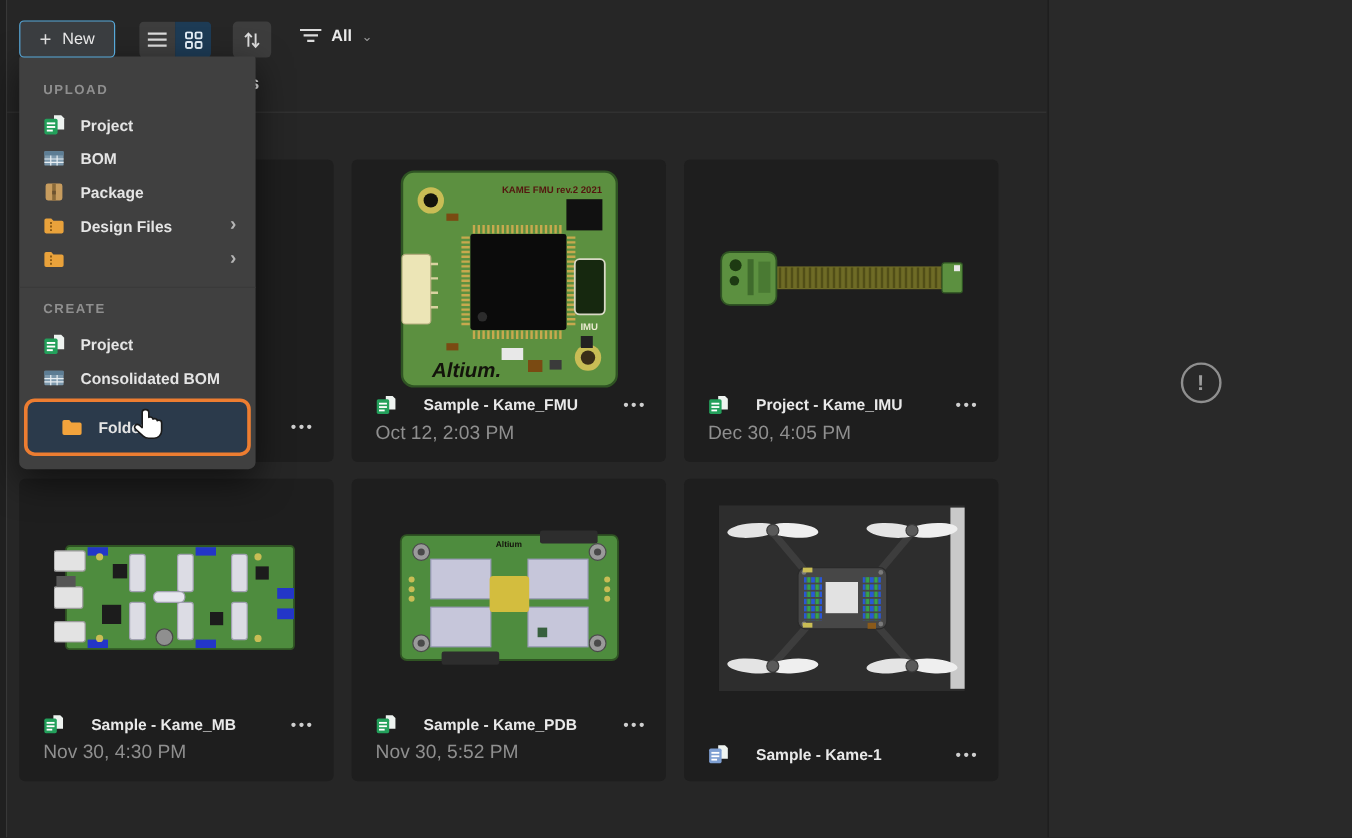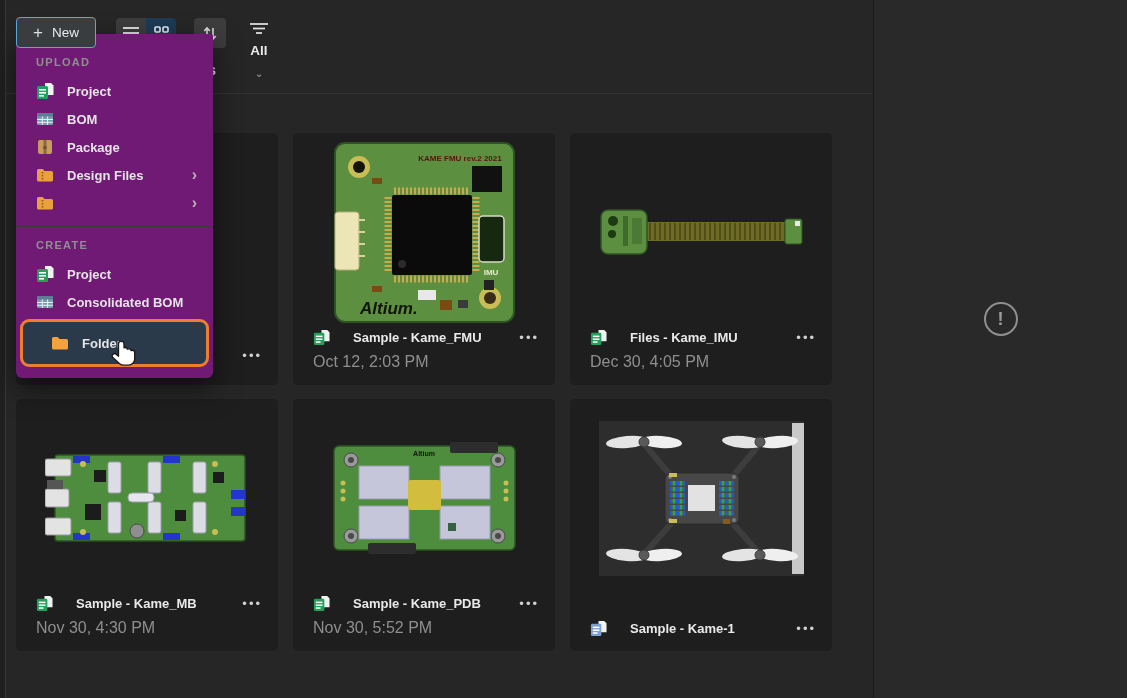--- a/index.html
+++ b/index.html
@@ -19,32 +19,32 @@
   .plus { font-size:17px; font-weight:400; color:#dedede; line-height:1; }
   .seg { position:absolute; left:116px; top:18px; display:flex; border-radius:4px;
          overflow:hidden; }
   .seg-btn { width:30px; height:30px; display:flex; align-items:center;
              justify-content:center; background:#3d3d3d; cursor:pointer; }
   .seg-btn.active { background:#1d3b55; }
   .btn-sort { position:absolute; left:194px; top:18px; width:32px; height:30px;
               display:flex; align-items:center; justify-content:center;
               background:#3d3d3d; border-radius:4px; cursor:pointer; }
   .filter-group { position:absolute; left:250px; top:22px; display:flex;
-                  align-items:center; gap:8px; cursor:pointer;flex-direction:column; }
+                  align-items:center; gap:8px; cursor:pointer; }
   .filter-label { color:#eaeaea; font-size:13.5px; font-weight:600; }
   .chev-down { color:#9a9a9a; font-size:11px; margin-top:1px; }
 
   .page-title { position:absolute; left:120px; width:96px; top:61px; text-align:right;
                 color:#e2e2e2; font-size:15px; font-weight:600; z-index:1; }
   .header-divider { position:absolute; left:6px; top:93px; width:866px; height:1px;
                     background:#353535; }
 
   
-  .dropdown { position:absolute; left:16px; top:34px; width:197px; z-index:30;
-              background:#701a75; border-radius:2px 2px 6px 6px; padding:12px 0 10px;
+  .dropdown { position:absolute; left:16px; top:47px; width:197px; z-index:30;
+              background:#404040; border-radius:2px 2px 6px 6px; padding:12px 0 10px;
               box-shadow:0 10px 28px rgba(0,0,0,0.55); }
   .section-label { padding:10px 20px 9px; font-size:11px; letter-spacing:1.3px;
                    color:#8f8f8f; font-weight:700; }
   .menu-item { height:28px; display:flex; align-items:center; gap:13px;
                padding:0 12px 0 20px; color:#e4e4e4; font-size:13px; cursor:pointer;font-weight:bold; }
   .menu-item .mi-icon { width:18px; height:18px; flex:0 0 18px; display:flex; }
   .menu-item .chev { margin-left:auto; color:#b5b5b5; font-size:16px; line-height:1;
                      padding-right:4px; }
   .menu-divider { height:1px; background:#3a3a3a; margin:9px 0 2px; }
   .menu-item.selected { height:48px; margin:3px 4px 1px; background:#2b3a4b;
@@ -211,21 +211,21 @@
     </div>
     <div class="card-footer">
       <div class="name-row">
         <svg class="doc-icon" viewBox="0 0 18 18">
           <path d="M9 1 h6 l2.5 2.5 V13 H9 Z" fill="#eef3f0"></path>
           <rect x="1" y="4" width="11" height="13" rx="1.5" fill="#23a05b"></rect>
           <rect x="3" y="7" width="7" height="1.6" fill="#fff"></rect>
             <rect x="3" y="10" width="7" height="1.6" fill="#fff"></rect>
             <rect x="3" y="13" width="5" height="1.6" fill="#fff"></rect>
         </svg>
-        <span class="card-name">Files - Kame_IMU</span>
+        <span class="card-name">Project - Kame_IMU</span>
         <span class="more-dots">•••</span>
       </div>
       <div class="card-date">Dec 30, 4:05 PM</div>
     </div>
   </div>
 
   <div class="card" style="left:16px; top:399px;">
     <div class="thumb">
       <svg width="205" height="92" viewBox="0 0 205 92">
         <rect x="10" y="3" width="190" height="86" rx="3" fill="#4e8c3e" stroke="#2f5423" stroke-width="1.5"></rect>

